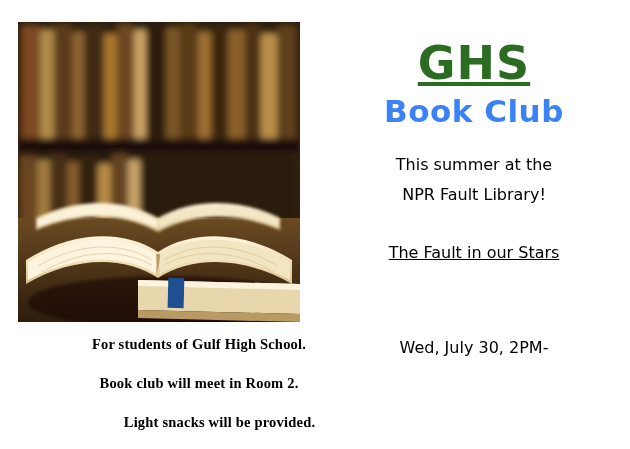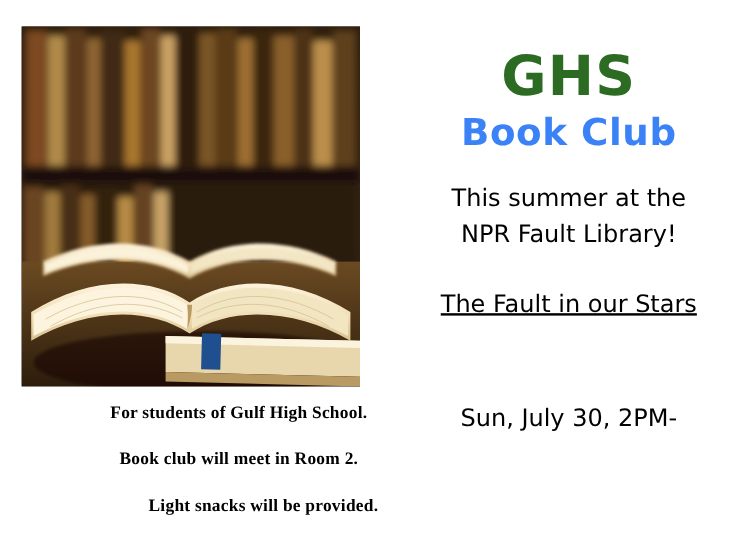--- a/index.html
+++ b/index.html
@@ -78,40 +78,41 @@
     position: absolute;
     left: 0;
     top: 40px;
     width: 312px;
     font-family: "DejaVu Sans", sans-serif;
     font-weight: bold;
     font-size: 46px;
     line-height: 1;
     color: #2c6b22;
     letter-spacing: 1px;
+    text-decoration: underline;
   }
   .title-sub {
     position: absolute;
     left: 0;
     top: 96px;
     width: 312px;
     font-family: "DejaVu Sans", sans-serif;
     font-weight: bold;
     font-size: 31px;
     line-height: 1;
     color: #3b82f6;
     letter-spacing: 0.5px;
   }
 
   .body-block {
     position: absolute;
     left: 0;
     width: 312px;
     font-family: "DejaVu Sans", sans-serif;
-    font-size: 20px;
+    font-size: 16px;
     line-height: 30px;
     color: #000000;
   }
   .blk-1 { top: 150px; }
   .blk-2 { top: 238px; }
   .blk-3 { top: 333px; }
 
   .body-block .ln { display: block; white-space: nowrap; }
   .underline { text-decoration: underline; }
 </style>
@@ -238,17 +239,17 @@
     <div class="body-block blk-1">
       <span class="ln">This summer at the</span>
       <span class="ln">NPR Fault Library!</span>
     </div>
 
     <div class="body-block blk-2">
       <span class="ln underline">The Fault in our Stars</span>
     </div>
 
     <div class="body-block blk-3">
-      <span class="ln">Sun, July 30, 2PM-</span>
+      <span class="ln">Wed, July 30, 2PM-</span>
     </div>
   </div>
 
 </div>
 
 </body></html>

